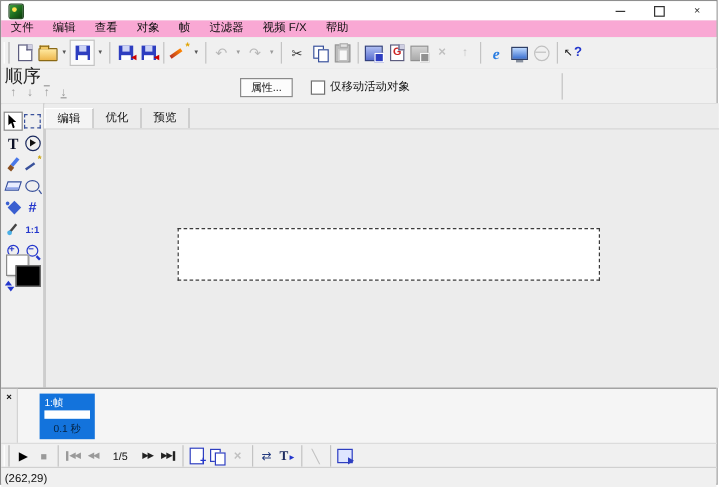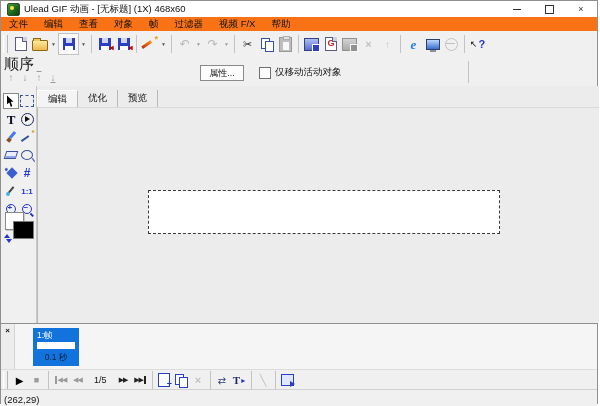--- a/index.html
+++ b/index.html
@@ -8,21 +8,21 @@
   
   .titlebar{position:absolute;left:0;top:0;width:100%;height:16px;background:#ffffff;display:flex;align-items:center;}
   .appicon{width:11px;height:11px;margin:0 4px 0 6px;background:linear-gradient(135deg,#3f9e3f 0%,#1d6b1d 55%,#0c3c0c 100%);border:1px solid #2b4d2b;border-radius:2px;position:relative;}
   .appicon::after{content:"";position:absolute;left:2px;top:2px;width:4px;height:4px;background:#ffe34d;border-radius:50%;}
   .title-text{font-size:9.5px;color:#111;white-space:nowrap;}
   .wctrls{position:absolute;right:0;top:0;height:16px;display:flex;}
   .wc{width:32px;height:16px;display:flex;align-items:center;justify-content:center;color:#333;font-size:9px;}
   .wc-min-bar{width:8px;height:1px;background:#333;}
   .wc-max-box{width:7px;height:7px;border:1px solid #333;}
   
-  .menubar{position:absolute;left:0;top:16px;width:100%;height:14px;background:#f97316;display:flex;align-items:center;border-bottom:1px solid #e3e3e3;}
+  .menubar{position:absolute;left:0;top:16px;width:100%;height:14px;background:#f9a8d4;display:flex;align-items:center;border-bottom:1px solid #e3e3e3;}
   .menu-item{font-size:9.5px;color:#111;padding:0 8px;line-height:14px;}
   
   .toolbar1{position:absolute;left:0;top:30px;width:100%;height:26px;background:#f0f0f0;display:flex;align-items:center;border-bottom:1px solid #dcdcdc;}
   .toolbar2{position:absolute;left:0;top:56px;width:100%;height:29px;background:#f0f0f0;border-bottom:1px solid #9f9f9f;}
   .grip{width:3px;height:18px;border-left:1px solid #fff;border-right:1px solid #b4b4b4;margin:0 3px 0 2px;}
   .tbtn{min-width:19px;height:20px;display:inline-flex;align-items:center;justify-content:center;position:relative;}
   .tbtn.bordered{border:1px solid #c2c2c2;background:#fafafa;}
   .drop{width:9px;height:20px;display:inline-flex;align-items:center;justify-content:center;font-size:5px;color:#555;}
   .tsep{width:1px;height:18px;background:#c3c3c3;margin:0 3px;}
   .dis{filter:grayscale(1);opacity:.55;}
@@ -153,21 +153,20 @@
   .statusbar{position:absolute;left:0;top:388px;width:100%;height:18px;background:#f0f0f0;border-top:1px solid #d0d0d0;display:flex;align-items:center;}
   .status-text{font-size:9.5px;color:#111;padding-left:3px;}
 </style>
 </head>
 <body>
 
 <div class="win">
 
   <div class="titlebar">
     <span class="appicon"></span>
-    <span class="title-text">Ulead GIF 动画 - [无标题] (1X) 468x60</span>
     <div class="wctrls">
       <span class="wc">
           <span class="wc-min-bar"></span>
         </span>
       <span class="wc">
           <span class="wc-max-box"></span>
         </span>
       <span class="wc">
           <span>×</span>
         </span>

